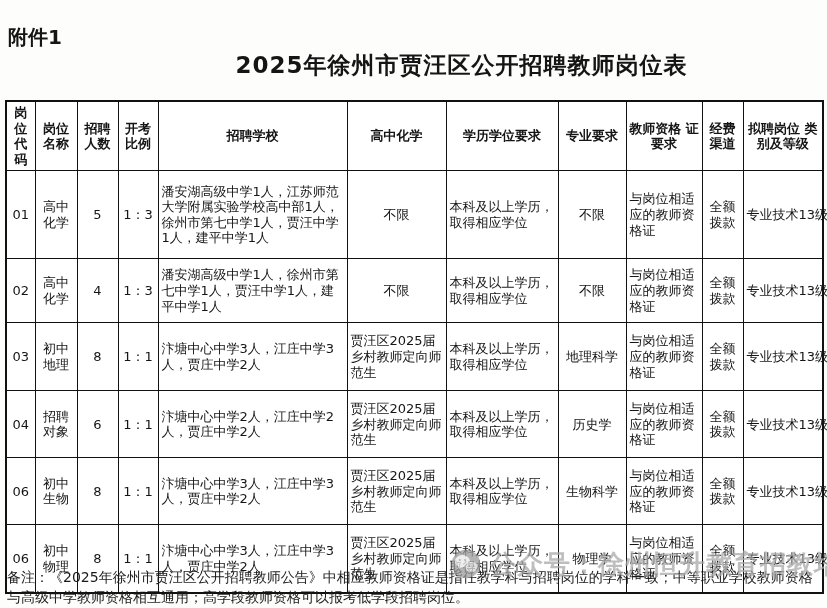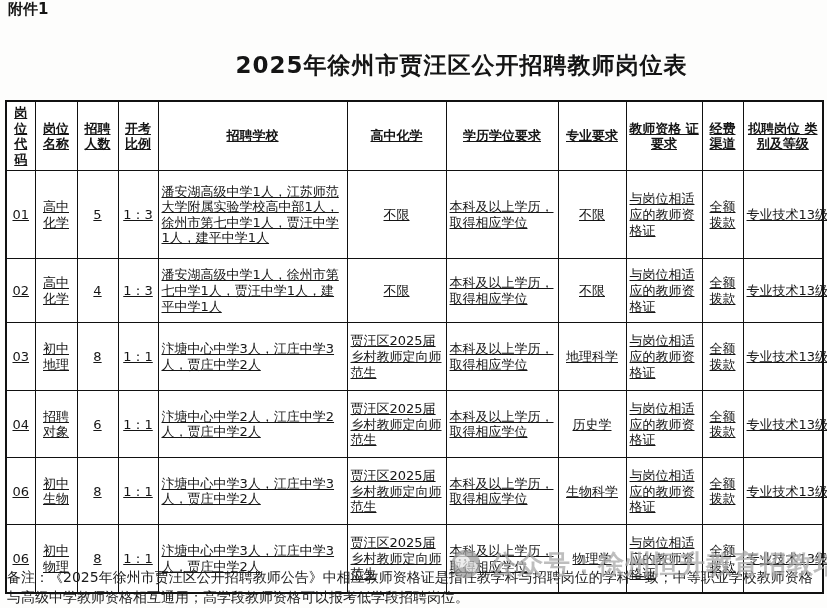--- a/index.html
+++ b/index.html
@@ -3,39 +3,39 @@
 <meta charset="utf-8">
 <style>
   html,body{margin:0;padding:0;}
   body{
     width:827px;height:608px;position:relative;overflow:hidden;
     background:#fdfdfc;
     font-family:"DejaVu Sans","Liberation Sans",sans-serif;
     color:#151515;
   }
   .attachment{
-    position:absolute;top:0;left:8px;
-    font-size:15px;font-weight:bold;
+    position:absolute;top:24px;left:8px;
+    font-size:20px;font-weight:bold;
   }
   .doc-title{
     position:absolute;top:50px;left:0;width:100%;
     text-align:center;font-size:23px;font-weight:bold;letter-spacing:1px;padding-left:48px;
   }
   table.jobs{
     position:absolute;top:100px;left:5px;width:817px;
     border-collapse:collapse;table-layout:fixed;
     background:#fff;
   }
   table.jobs th,table.jobs td{
     border:1px solid #111;
     font-size:13px;line-height:1.2;
     padding:2px 3px;vertical-align:middle;
     word-break:break-all;
   }
-  table.jobs{border:2px solid #111;text-decoration:underline;}
+  table.jobs{border:2px solid #111;}
   table.jobs th{font-weight:bold;text-align:center;padding:3px 1px;}
   td.c{text-align:center;}
   td.l{text-align:left;}
   td.lvl{text-align:left;white-space:nowrap;font-size:12.5px;padding:2px 1px;}
   tr.hdr{height:40px;}
   tr.r1{height:88px;}
   tr.r2{height:64px;}
   tr.r3{height:68px;}
   tr.r4{height:67px;}
   tr.r5{height:67px;}

